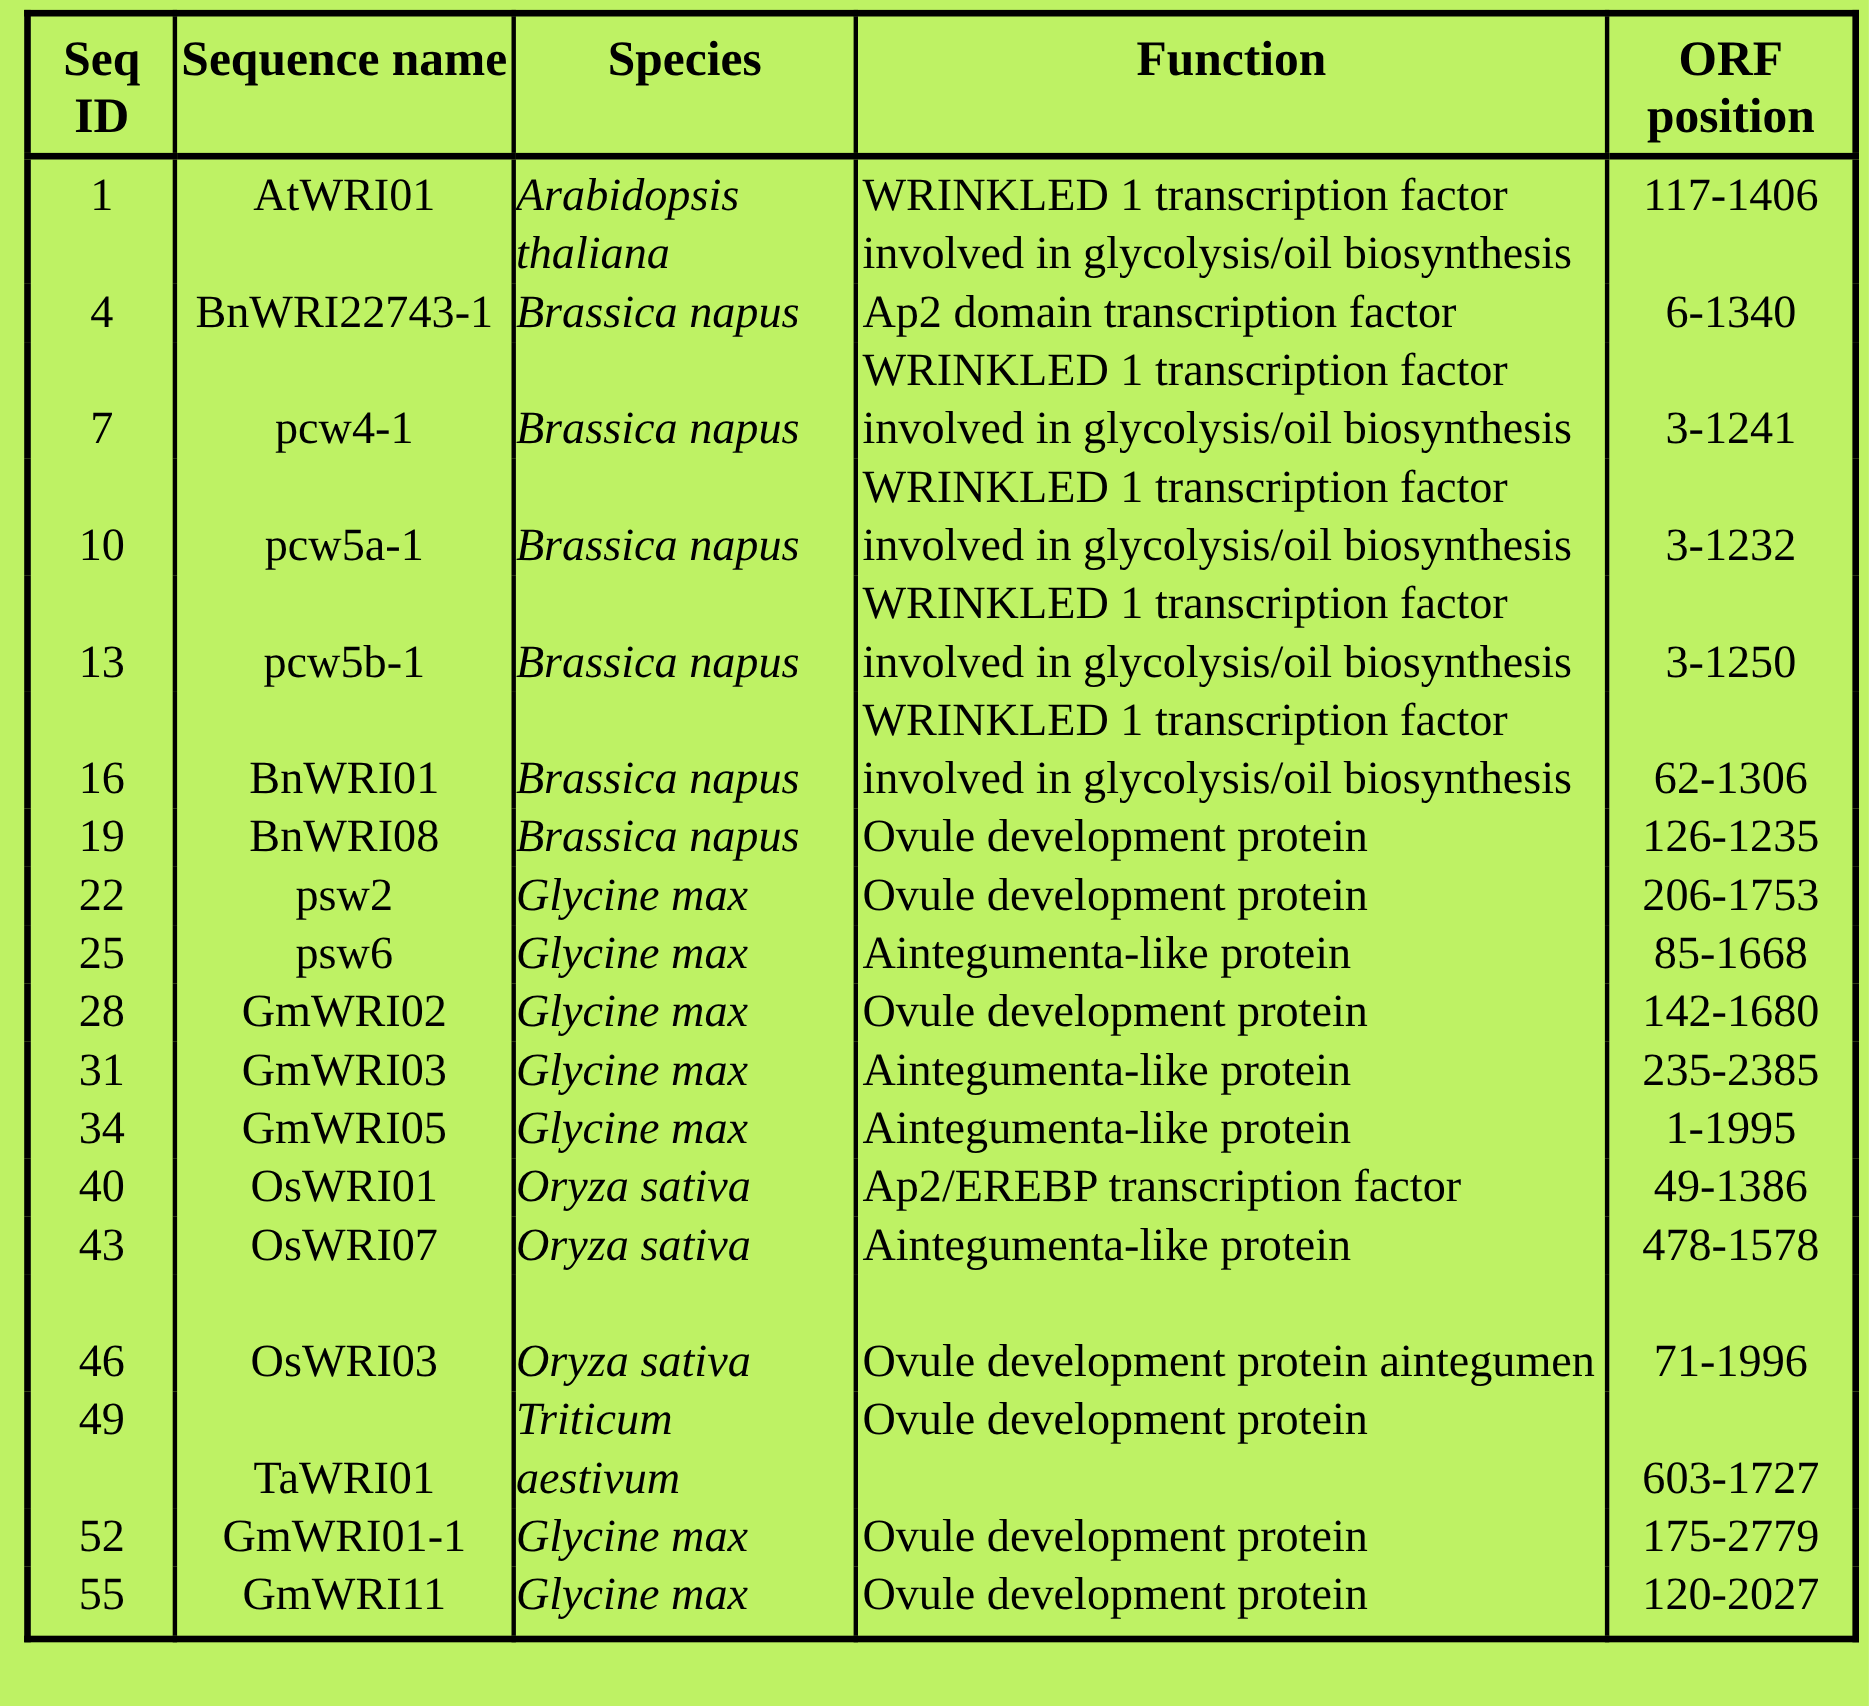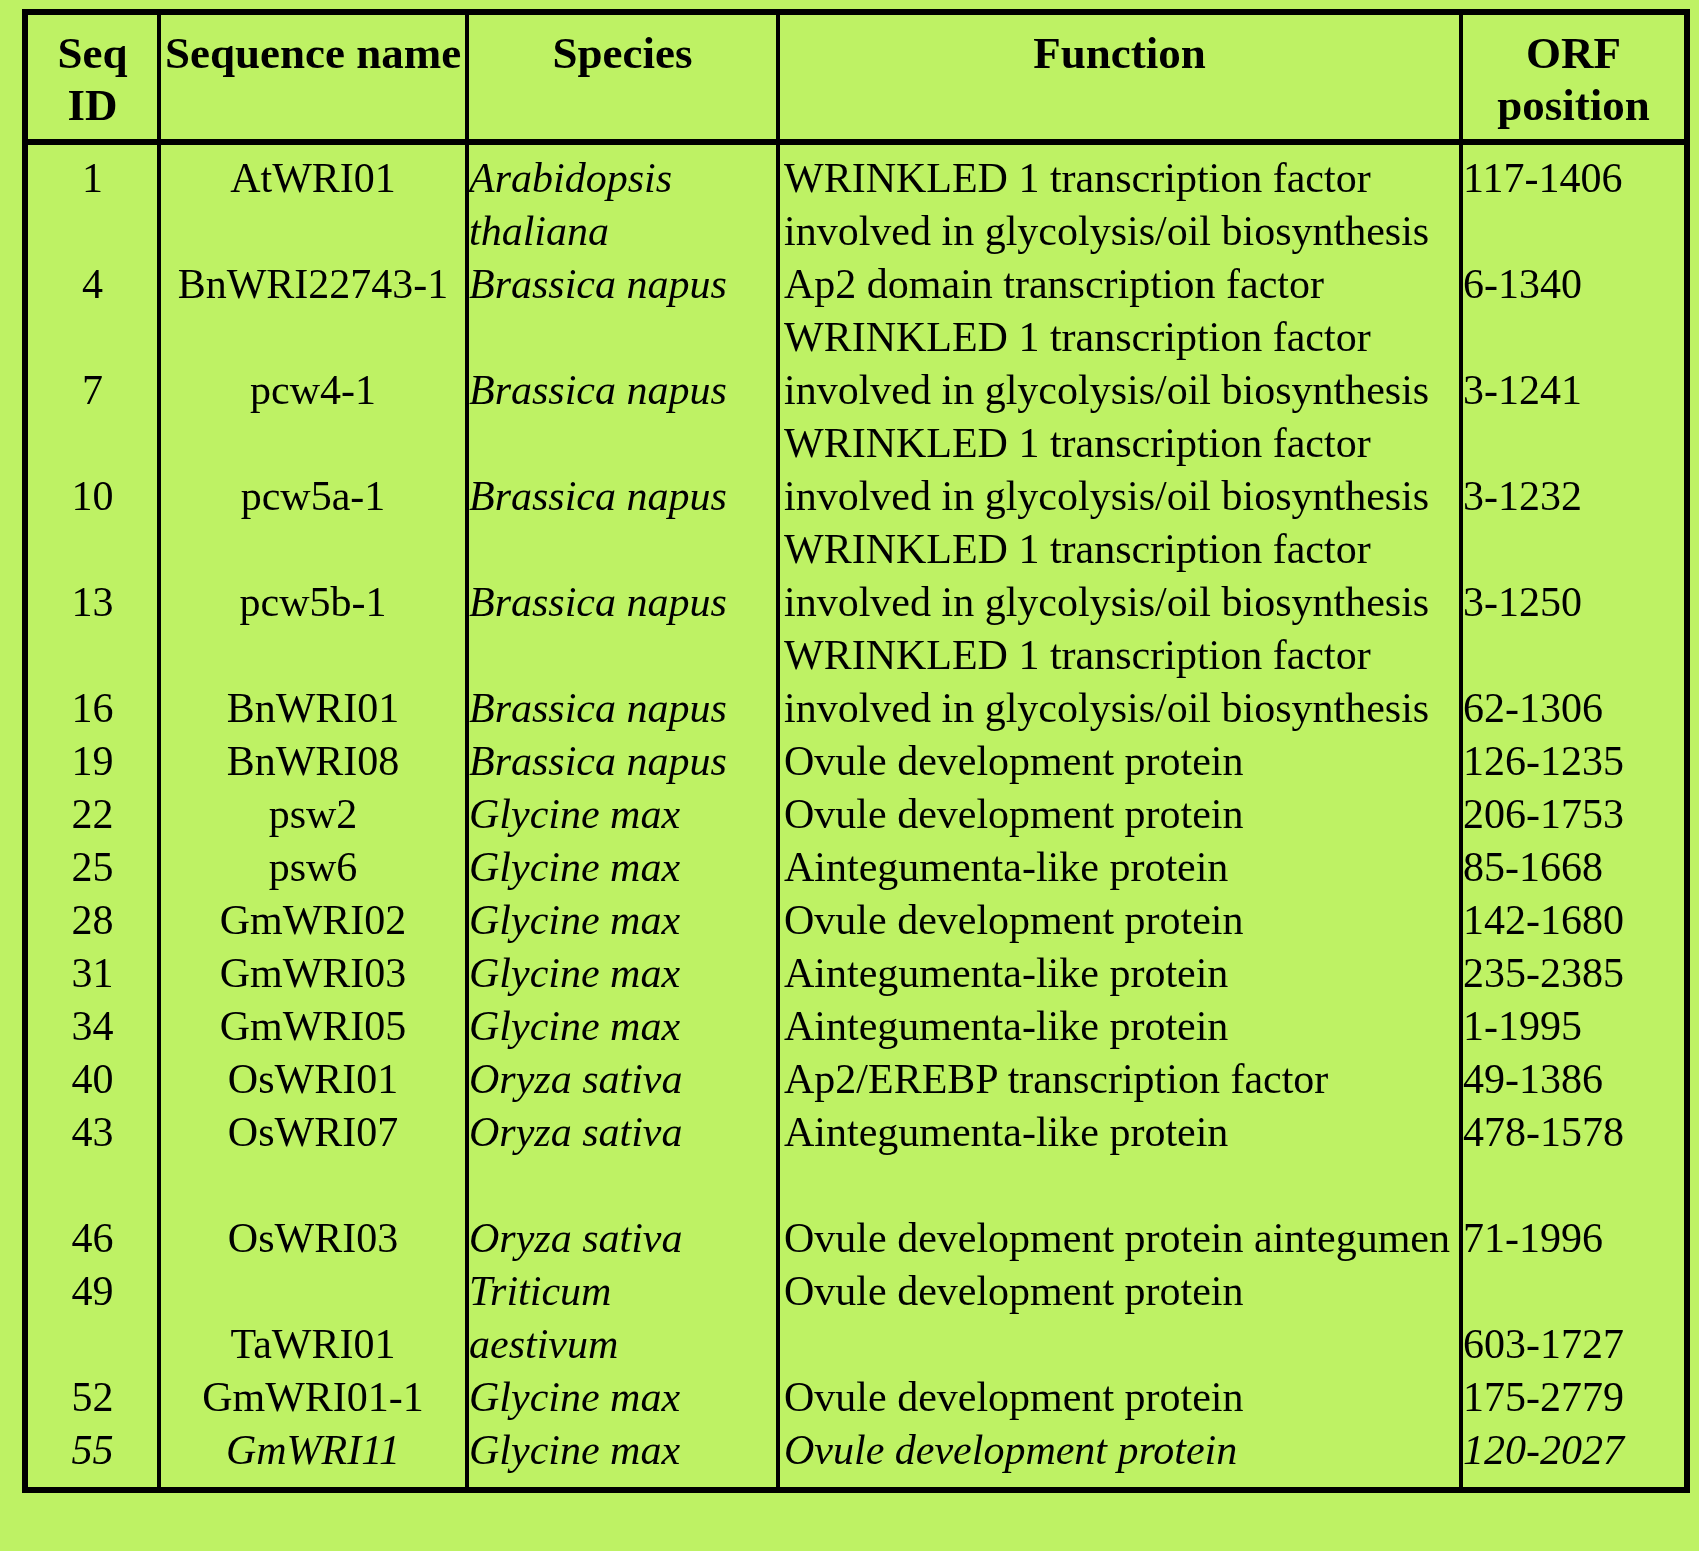--- a/index.html
+++ b/index.html
@@ -37,27 +37,27 @@
     line-height: 52px;
     text-align: center;
     white-space: pre-line;
   }
   tbody td {
     vertical-align: top;
     font-size: 42px;
     line-height: 53px;
   }
   tbody tr:first-child td { padding-top: 7px; }
-  tbody tr:last-child td { padding-bottom: 10px; font-style: italic; }
+  tbody tr:last-child td { padding-bottom: 10px; }
   .ln { height: 53px; white-space: nowrap; }
   td.c-seq     { text-align: center; }
   td.c-name    { text-align: center; }
   td.c-species { font-style: italic; }
   td.c-func    { text-align: left; padding-left: 4px; }
-  td.c-orf     { }
+  td.c-orf     { text-align: center; }
 </style>
 </head>
 <body>
 
 <div class="page">
   <table class="seq-table">
     <colgroup>
       <col style="width:134px">
       <col style="width:308px">
       <col style="width:311px">

